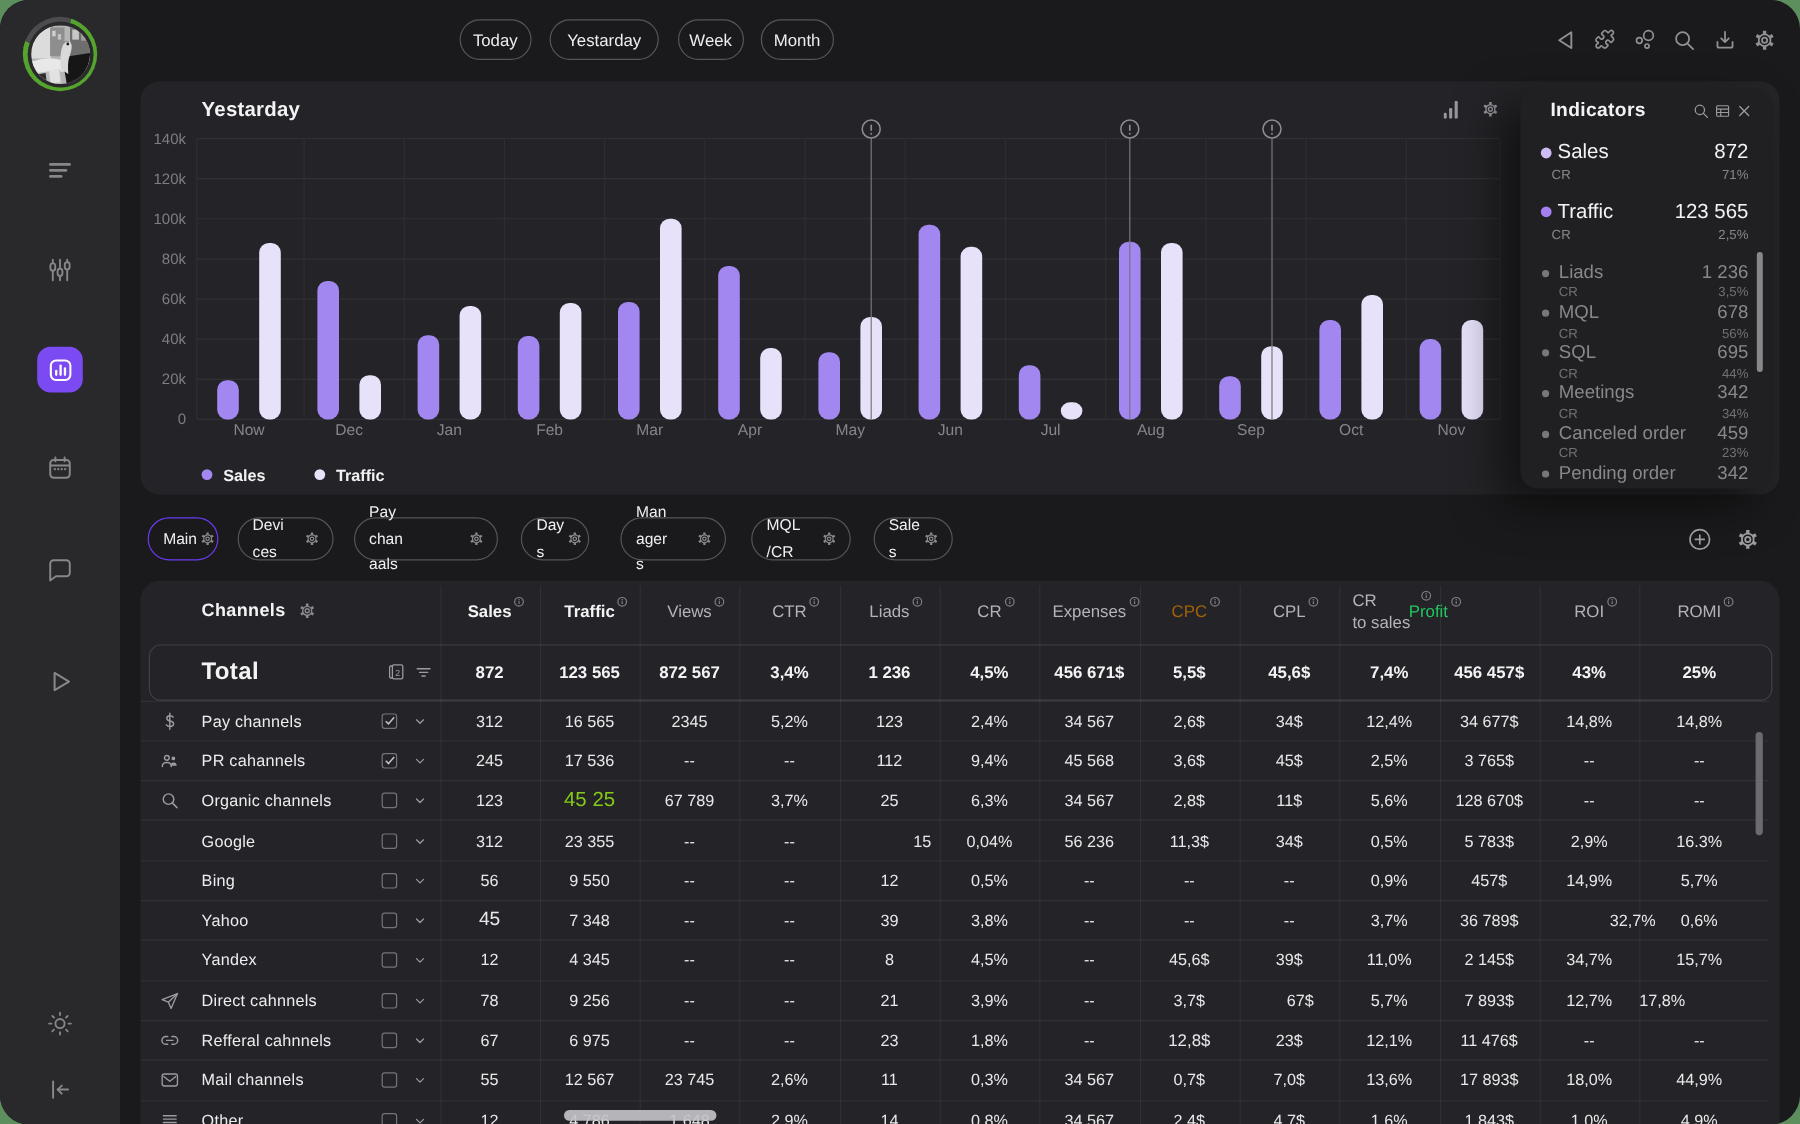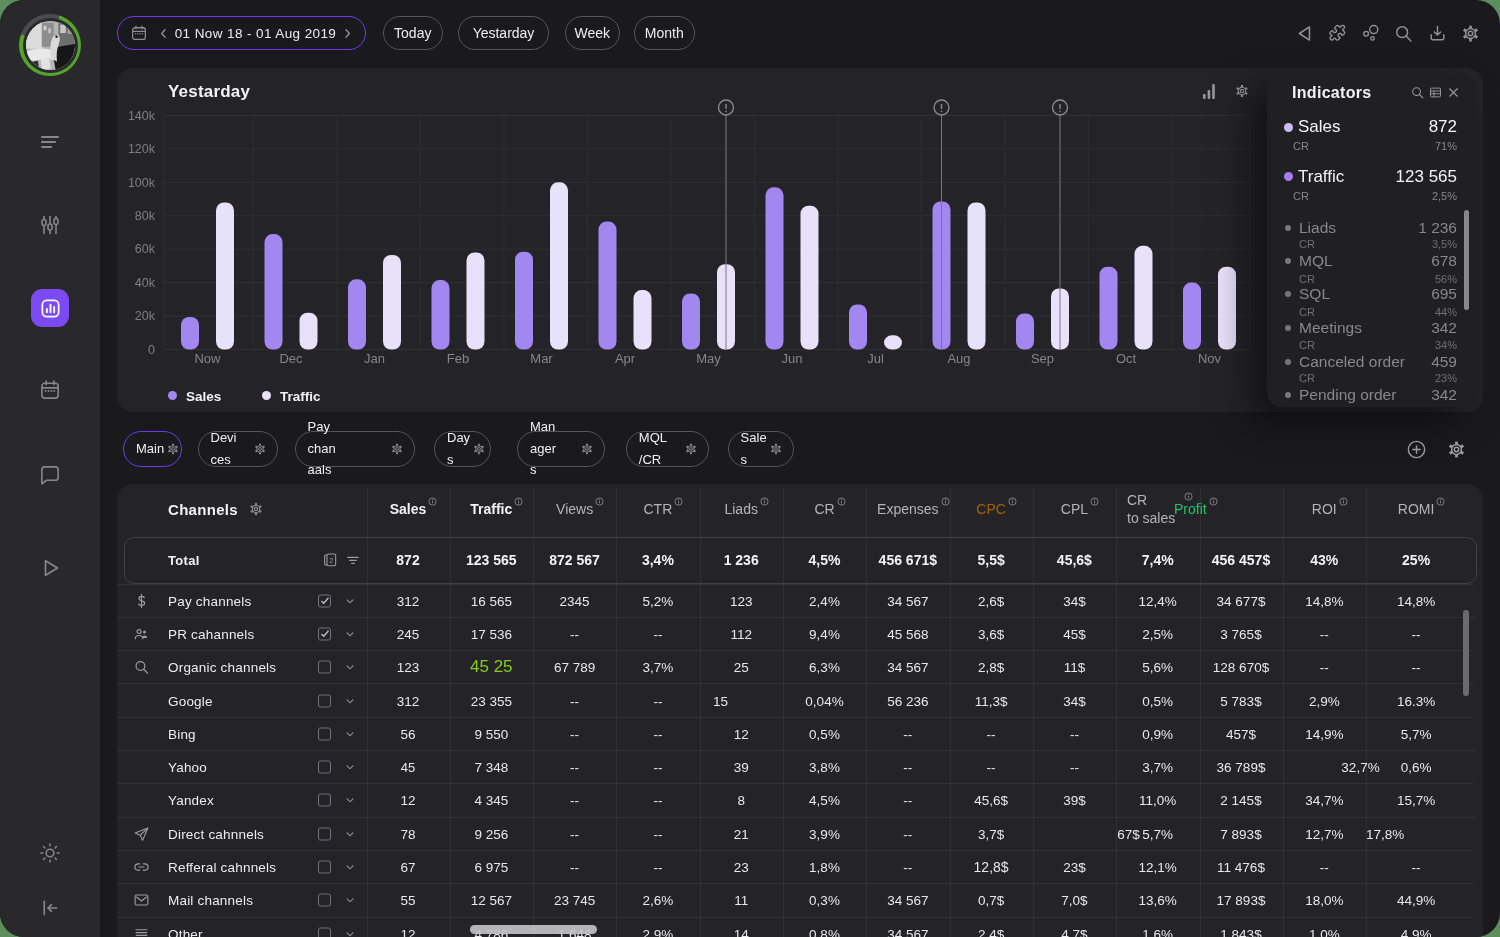--- a/index.html
+++ b/index.html
@@ -37,21 +37,21 @@
 .chip.active{border:1.5px solid #6c3bf0}
 .chip .ct{line-height:21.5px;white-space:nowrap}
 .chip .gear{color:#8b8b90;flex:none;margin-left:2px}
 .g14{width:14px;height:14px}
 .g15{width:15px;height:15px}
 
 .tablecard{left:117px;top:484px;width:1366px;height:453px;border-radius:16px 16px 0 0;overflow:hidden}
 .vsep{position:absolute;top:4px;bottom:0;width:1px;background:rgba(255,255,255,.055)}
 .inf{position:absolute;right:-11px;top:-4px;width:9px;height:9px;color:#808085}
 .totalbox{position:absolute;left:7px;top:52.5px;width:1353px;height:47px;border:1px solid #404045;border-radius:10px}
-.tlabel{position:absolute;left:168px;top:560px;transform:translateY(-50%);font-size:13px;font-weight:bold;color:#f3f3f5;letter-spacing:.3px}
+.tlabel{position:absolute;left:168px;top:560px;transform:translateY(-50%);font-size:20px;font-weight:bold;color:#f3f3f5;letter-spacing:.3px}
 .ri{width:17px;height:17px;display:block}
 .hscroll{position:absolute;left:470px;top:925px;width:127px;height:9px;border-radius:4.5px;background:rgba(196,196,201,.9)}
 .tvscroll{position:absolute;left:1463px;top:610px;width:6px;height:86px;border-radius:3px;background:#6a6a6f}
 text{font-family:"Liberation Sans",sans-serif}
 </style></head>
 <body>
 <svg width="0" height="0" style="position:absolute">
     <defs>
 <g id="i-gearo">
         <g fill="none" stroke="currentColor" stroke-width="1.7">
@@ -293,32 +293,20 @@
           <use href="#i-sun"></use>
         </svg>
       </div>
     <div class="sideicon" style="top:908px">
         <svg width="23" height="23" viewBox="0 0 24 24">
           <use href="#i-collapse"></use>
         </svg>
       </div>
   </div>
 
-  <div class="datepill">
-    <svg class="g15" style="margin-left:12px;width:18px;height:18px;color:#8b8b90" viewBox="0 0 24 24">
-        <use href="#i-calendar"></use>
-      </svg>
-    <svg style="margin-left:8px;width:15px;height:15px;color:#9a9a9f" viewBox="0 0 24 24">
-        <use href="#i-chevl"></use>
-      </svg>
-    <span style="flex:1;text-align:center;font-size:13.5px;letter-spacing:.4px;white-space:nowrap">01 Now 18 - 01 Aug 2019</span>
-    <svg style="margin-right:10px;width:15px;height:15px;color:#9a9a9f" viewBox="0 0 24 24">
-        <use href="#i-chevr"></use>
-      </svg>
-  </div>
   <div class="btn" style="left:382.5px;width:60.5px">Today</div>
   <div class="btn" style="left:458px;width:91px">Yestarday</div>
   <div class="btn" style="left:565px;width:54.5px">Week</div>
   <div class="btn" style="left:634px;width:60.5px">Month</div>
   <div class="topicons" style="left:1294.5px"><svg width="21" height="21" viewBox="0 0 24 24">
         <use href="#i-tri"></use>
       </svg></div>
   <div class="topicons" style="left:1327px"><svg width="21" height="21" viewBox="0 0 24 24">
         <use href="#i-puzzle"></use>
       </svg></div>
@@ -734,21 +722,21 @@
 <div style="position:absolute;left:0;top:683.4px;width:1357px;height:33.3px;border-top:1px solid rgba(255,255,255,.062)">
         <div style="position:absolute;left:51px;top:50%;transform:translateY(-50%);font-size:13.5px;color:#ededef;letter-spacing:.2px">Google</div>
         <div style="position:absolute;left:201px;top:50%;transform:translateY(-50%);width:13px;height:13px;border:1.5px solid #73737a;border-radius:2.5px"></div>
         <svg style="position:absolute;left:226px;top:50%;transform:translateY(-50%);width:14px;height:14px" viewBox="0 0 24 24">
           <path d="M7 10l5 5 5-5" fill="none" stroke="#9a9a9f" stroke-width="1.8" stroke-linecap="round" stroke-linejoin="round"></path>
         </svg>
         <div style="position:absolute;left:249.5px;top:50%;width:83px;transform:translateY(-50%);text-align:center;color:#e8e8ea;font-size:13.5px">312</div>
         <div style="position:absolute;left:332.8px;top:50%;width:83px;transform:translateY(-50%);text-align:center;color:#e8e8ea;font-size:13.5px">23 355</div>
         <div style="position:absolute;left:416.1px;top:50%;width:83px;transform:translateY(-50%);text-align:center;color:#e8e8ea;font-size:13.5px">--</div>
         <div style="position:absolute;left:499.4px;top:50%;width:83px;transform:translateY(-50%);text-align:center;color:#e8e8ea;font-size:13.5px">--</div>
-        <div style="position:absolute;left:596px;top:50%;width:83px;transform:translateY(-50%);text-align:left;color:#e8e8ea;font-size:13.5px">15</div>
+        <div style="position:absolute;left:576px;top:50%;width:83px;transform:translateY(-50%);text-align:right;color:#e8e8ea;font-size:13.5px">15</div>
         <div style="position:absolute;left:666.0px;top:50%;width:83px;transform:translateY(-50%);text-align:center;color:#e8e8ea;font-size:13.5px">0,04%</div>
         <div style="position:absolute;left:749.3px;top:50%;width:83px;transform:translateY(-50%);text-align:center;color:#e8e8ea;font-size:13.5px">56 236</div>
         <div style="position:absolute;left:832.6px;top:50%;width:83px;transform:translateY(-50%);text-align:center;color:#e8e8ea;font-size:13.5px">11,3$</div>
         <div style="position:absolute;left:915.9px;top:50%;width:83px;transform:translateY(-50%);text-align:center;color:#e8e8ea;font-size:13.5px">34$</div>
         <div style="position:absolute;left:999.2px;top:50%;width:83px;transform:translateY(-50%);text-align:center;color:#e8e8ea;font-size:13.5px">0,5%</div>
         <div style="position:absolute;left:1082.5px;top:50%;width:83px;transform:translateY(-50%);text-align:center;color:#e8e8ea;font-size:13.5px">5 783$</div>
         <div style="position:absolute;left:1165.8px;top:50%;width:83px;transform:translateY(-50%);text-align:center;color:#e8e8ea;font-size:13.5px">2,9%</div>
         <div style="position:absolute;left:1249.1px;top:50%;width:100px;transform:translateY(-50%);text-align:center;color:#e8e8ea;font-size:13.5px">16.3%</div>
       </div>
 <div style="position:absolute;left:0;top:716.7px;width:1357px;height:33.3px;border-top:1px solid rgba(255,255,255,.062)">
@@ -770,21 +758,21 @@
         <div style="position:absolute;left:1082.5px;top:50%;width:83px;transform:translateY(-50%);text-align:center;color:#e8e8ea;font-size:13.5px">457$</div>
         <div style="position:absolute;left:1165.8px;top:50%;width:83px;transform:translateY(-50%);text-align:center;color:#e8e8ea;font-size:13.5px">14,9%</div>
         <div style="position:absolute;left:1249.1px;top:50%;width:100px;transform:translateY(-50%);text-align:center;color:#e8e8ea;font-size:13.5px">5,7%</div>
       </div>
 <div style="position:absolute;left:0;top:750.0px;width:1357px;height:33.3px;border-top:1px solid rgba(255,255,255,.062)">
         <div style="position:absolute;left:51px;top:50%;transform:translateY(-50%);font-size:13.5px;color:#ededef;letter-spacing:.2px">Yahoo</div>
         <div style="position:absolute;left:201px;top:50%;transform:translateY(-50%);width:13px;height:13px;border:1.5px solid #73737a;border-radius:2.5px"></div>
         <svg style="position:absolute;left:226px;top:50%;transform:translateY(-50%);width:14px;height:14px" viewBox="0 0 24 24">
           <path d="M7 10l5 5 5-5" fill="none" stroke="#9a9a9f" stroke-width="1.8" stroke-linecap="round" stroke-linejoin="round"></path>
         </svg>
-        <div style="position:absolute;left:249.5px;top:50%;width:83px;transform:translateY(-50%);text-align:center;color:#e8e8ea;font-size:13px">45</div>
+        <div style="position:absolute;left:249.5px;top:50%;width:83px;transform:translateY(-50%);text-align:center;color:#e8e8ea;font-size:16px">45</div>
         <div style="position:absolute;left:332.8px;top:50%;width:83px;transform:translateY(-50%);text-align:center;color:#e8e8ea;font-size:13.5px">7 348</div>
         <div style="position:absolute;left:416.1px;top:50%;width:83px;transform:translateY(-50%);text-align:center;color:#e8e8ea;font-size:13.5px">--</div>
         <div style="position:absolute;left:499.4px;top:50%;width:83px;transform:translateY(-50%);text-align:center;color:#e8e8ea;font-size:13.5px">--</div>
         <div style="position:absolute;left:582.7px;top:50%;width:83px;transform:translateY(-50%);text-align:center;color:#e8e8ea;font-size:13.5px">39</div>
         <div style="position:absolute;left:666.0px;top:50%;width:83px;transform:translateY(-50%);text-align:center;color:#e8e8ea;font-size:13.5px">3,8%</div>
         <div style="position:absolute;left:749.3px;top:50%;width:83px;transform:translateY(-50%);text-align:center;color:#e8e8ea;font-size:13.5px">--</div>
         <div style="position:absolute;left:832.6px;top:50%;width:83px;transform:translateY(-50%);text-align:center;color:#e8e8ea;font-size:13.5px">--</div>
         <div style="position:absolute;left:915.9px;top:50%;width:83px;transform:translateY(-50%);text-align:center;color:#e8e8ea;font-size:13.5px">--</div>
         <div style="position:absolute;left:999.2px;top:50%;width:83px;transform:translateY(-50%);text-align:center;color:#e8e8ea;font-size:13.5px">3,7%</div>
         <div style="position:absolute;left:1082.5px;top:50%;width:83px;transform:translateY(-50%);text-align:center;color:#e8e8ea;font-size:13.5px">36 789$</div>
@@ -823,21 +811,21 @@
           <path d="M7 10l5 5 5-5" fill="none" stroke="#9a9a9f" stroke-width="1.8" stroke-linecap="round" stroke-linejoin="round"></path>
         </svg>
         <div style="position:absolute;left:249.5px;top:50%;width:83px;transform:translateY(-50%);text-align:center;color:#e8e8ea;font-size:13.5px">78</div>
         <div style="position:absolute;left:332.8px;top:50%;width:83px;transform:translateY(-50%);text-align:center;color:#e8e8ea;font-size:13.5px">9 256</div>
         <div style="position:absolute;left:416.1px;top:50%;width:83px;transform:translateY(-50%);text-align:center;color:#e8e8ea;font-size:13.5px">--</div>
         <div style="position:absolute;left:499.4px;top:50%;width:83px;transform:translateY(-50%);text-align:center;color:#e8e8ea;font-size:13.5px">--</div>
         <div style="position:absolute;left:582.7px;top:50%;width:83px;transform:translateY(-50%);text-align:center;color:#e8e8ea;font-size:13.5px">21</div>
         <div style="position:absolute;left:666.0px;top:50%;width:83px;transform:translateY(-50%);text-align:center;color:#e8e8ea;font-size:13.5px">3,9%</div>
         <div style="position:absolute;left:749.3px;top:50%;width:83px;transform:translateY(-50%);text-align:center;color:#e8e8ea;font-size:13.5px">--</div>
         <div style="position:absolute;left:832.6px;top:50%;width:83px;transform:translateY(-50%);text-align:center;color:#e8e8ea;font-size:13.5px">3,7$</div>
-        <div style="position:absolute;left:970px;top:50%;width:83px;transform:translateY(-50%);text-align:center;color:#e8e8ea;font-size:13.5px">67$</div>
+        <div style="position:absolute;left:925px;top:50%;width:83px;transform:translateY(-50%);text-align:center;color:#e8e8ea;font-size:13.5px">67$</div>
         <div style="position:absolute;left:999.2px;top:50%;width:83px;transform:translateY(-50%);text-align:center;color:#e8e8ea;font-size:13.5px">5,7%</div>
         <div style="position:absolute;left:1082.5px;top:50%;width:83px;transform:translateY(-50%);text-align:center;color:#e8e8ea;font-size:13.5px">7 893$</div>
         <div style="position:absolute;left:1165.8px;top:50%;width:83px;transform:translateY(-50%);text-align:center;color:#e8e8ea;font-size:13.5px">12,7%</div>
         <div style="position:absolute;left:1249.1px;top:50%;width:100px;transform:translateY(-50%);text-align:left;color:#e8e8ea;font-size:13.5px">17,8%</div>
       </div>
 <div style="position:absolute;left:0;top:849.9px;width:1357px;height:33.3px;border-top:1px solid rgba(255,255,255,.062)">
         <div style="position:absolute;left:16px;top:50%;transform:translateY(-50%);width:17px;height:17px;color:#9b9ba0">
           <svg class="ri" viewBox="0 0 24 24">
             <use href="#i-link"></use>
           </svg>

